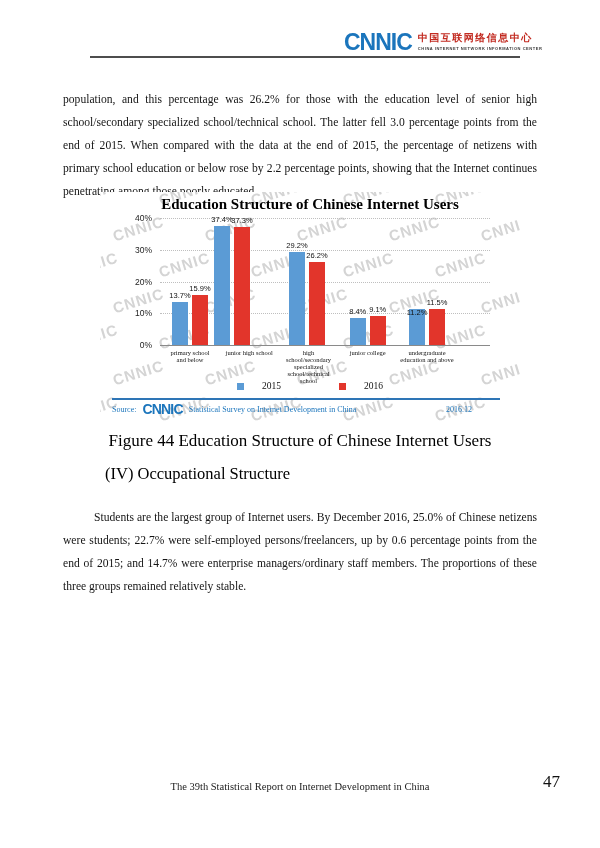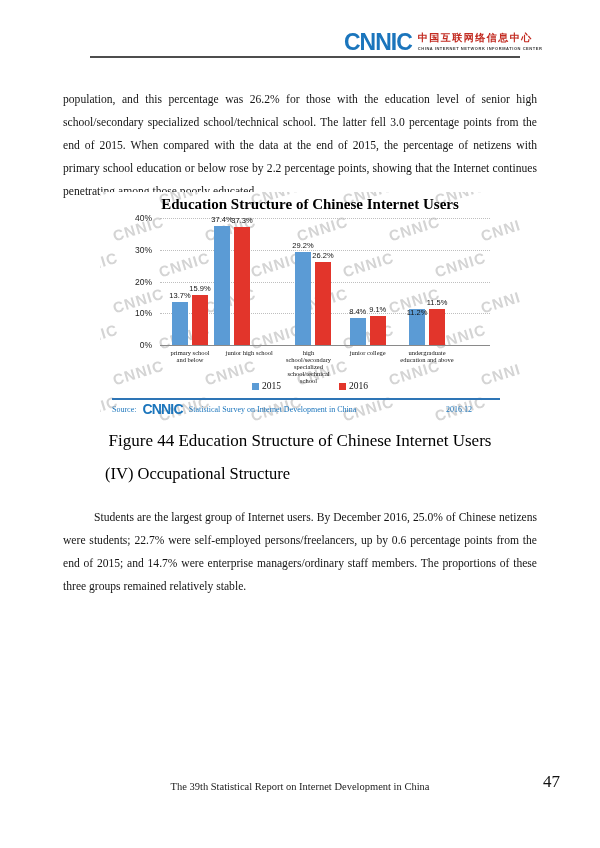--- a/index.html
+++ b/index.html
@@ -29,21 +29,21 @@
   .gridline{position:absolute;height:0;border-top:1px dotted #BFBFBF;}
   .axisline{position:absolute;height:0;border-top:1px solid #8a8a8a;}
   .bargroup{position:absolute;width:36px;display:flex;gap:4px;align-items:flex-end;}
   .barwrap{position:relative;width:16px;height:100%;display:flex;align-items:flex-end;}
   .bar{width:16px;}
   .datalabel{position:absolute;left:50%;transform:translateX(-50%);white-space:nowrap;
     font-family:"Liberation Sans",sans-serif;font-size:7.5px;color:#111;}
   .catlabel{position:absolute;width:86px;transform:translateX(-50%);text-align:center;
     font-family:"Liberation Serif",serif;font-size:6.5px;line-height:7px;color:#111;}
   .legend{position:absolute;top:189px;left:0;width:100%;display:flex;justify-content:center;gap:58px;z-index:2;}
-  .legitem{display:flex;align-items:center;gap:3px;font-family:"Liberation Serif",serif;font-size:9.5px;color:#111;}
+  .legitem{display:flex;align-items:center;gap:18px;font-family:"Liberation Serif",serif;font-size:9.5px;color:#111;}
   .legswatch{width:7px;height:7px;display:inline-block;}
   .source-row{position:absolute;top:206px;left:12px;width:388px;border-top:2px solid #2E75B6;
     display:flex;align-items:center;gap:6px;padding-top:2px;z-index:2;color:#1B75BC;}
   .src-label{font-size:8px;}
   .src-logo{font-family:"Liberation Sans",sans-serif;font-weight:bold;font-size:14px;letter-spacing:-0.8px;line-height:14px;}
   .src-text{font-size:8px;}
   .src-spacer{flex:1;}
   .src-date{font-size:8px;margin-right:28px;}
   
   .caption{position:absolute;top:431px;left:0;width:600px;text-align:center;font-size:17px;color:#000;}
@@ -135,21 +135,21 @@
           <div class="bar" style="height: 118.745px; background: rgb(91, 155, 213);"></div>
         </div>
         <div class="barwrap">
           <span class="datalabel" style="bottom: 120.427px;">37.3%</span>
           <div class="bar" style="height: 118.427px; background: rgb(226, 53, 43);"></div>
         </div>
       </div>
       <div class="catlabel" style="left: 149.25px; top: 157px;">
         <div>junior high school</div>
       </div>
-      <div class="bargroup" style="left: 195px; top: 26px; height: 127px;">
+      <div class="bargroup" style="left: 189px; top: 26px; height: 127px;">
         <div class="barwrap">
           <span class="datalabel" style="bottom: 94.71px;">29.2%</span>
           <div class="bar" style="height: 92.71px; background: rgb(91, 155, 213);"></div>
         </div>
         <div class="barwrap">
           <span class="datalabel" style="bottom: 85.185px;">26.2%</span>
           <div class="bar" style="height: 83.185px; background: rgb(226, 53, 43);"></div>
         </div>
       </div>
       <div class="catlabel" style="left: 208.5px; top: 157px;">

